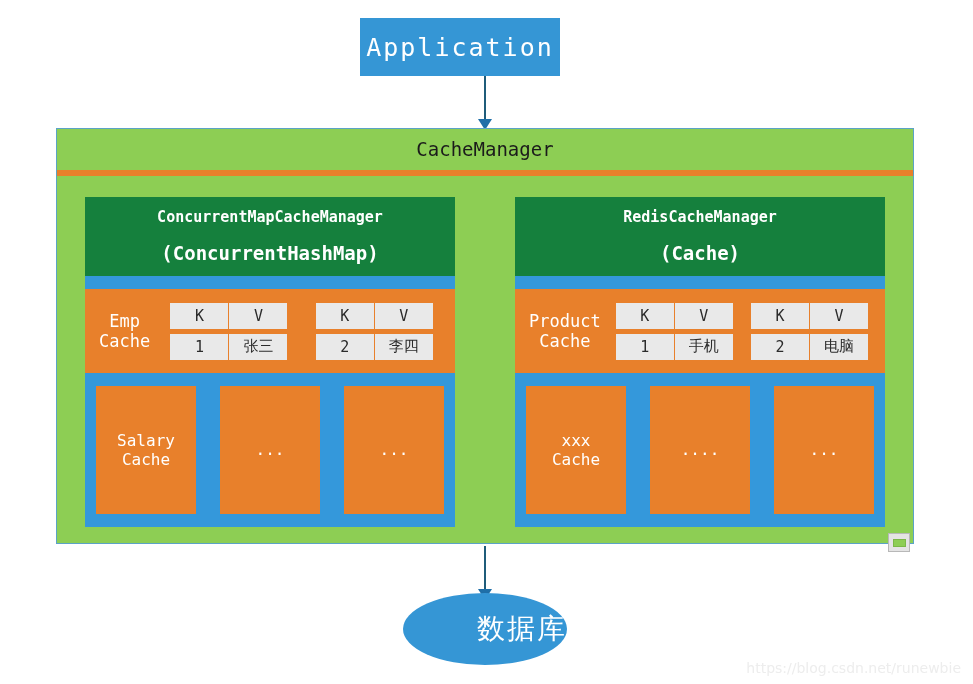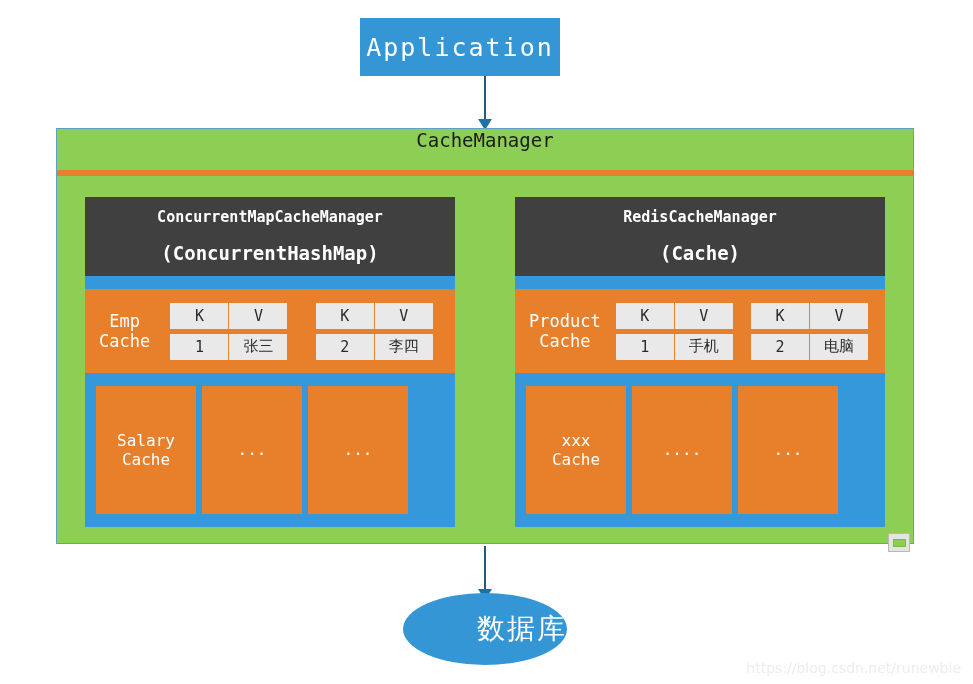--- a/index.html
+++ b/index.html
@@ -49,20 +49,21 @@
     top: 128px;
     width: 858px;
     height: 416px;
     background: #8DCE54;
     border: 1px solid #5BA3C6;
     box-sizing: border-box;
   }
   #cache-manager-title {
     height: 40px;
     display: flex;
+    align-items: center;
     justify-content: center;
     color: #1b1b1b;
     font-size: 19px;
     font-family: "DejaVu Sans Mono", "Liberation Mono", monospace;
   }
   #cache-manager-rule {
     height: 6px;
     background: #E8802B;
     margin: 1px 0 0 0;
   }
@@ -79,21 +80,21 @@
     padding: 0 28px;
     box-sizing: border-box;
   }
   .manager-panel {
     width: 370px;
     background: #3498DB;
     display: flex;
     flex-direction: column;
   }
   .manager-header {
-    background: #404040;
+    background: #15803d;
     color: #ffffff;
     text-align: center;
     padding: 11px 0 12px 0;
     font-weight: bold;
     font-family: "DejaVu Sans Mono", "Liberation Mono", monospace;
   }
   .manager-header .line1 { font-size: 15px; display: block; }
   .manager-header .line2 { font-size: 19px; display: block; margin-top: 16px; }
 
   .band { background: #3498DB; height: 13px; }
@@ -138,21 +139,21 @@
     align-items: center;
     justify-content: center;
     font-size: 15px;
     font-family: "DejaVu Sans Mono", "Liberation Mono", monospace;
   }
   .kv-cell.cn { font-family: "DejaVu Sans", "Liberation Sans", sans-serif; font-size: 15px; }
 
   
   .cache-boxes {
     display: flex;
-    justify-content: flex-start;
+    justify-content: space-between;
     padding: 0 8px 0 8px;
     box-sizing: border-box;
     flex: 1 1 auto;
     align-items: stretch;
   }
   .cache-box {
     background: #E8802B;
     width: 100px;
     margin: 0 3px;
     display: flex;

